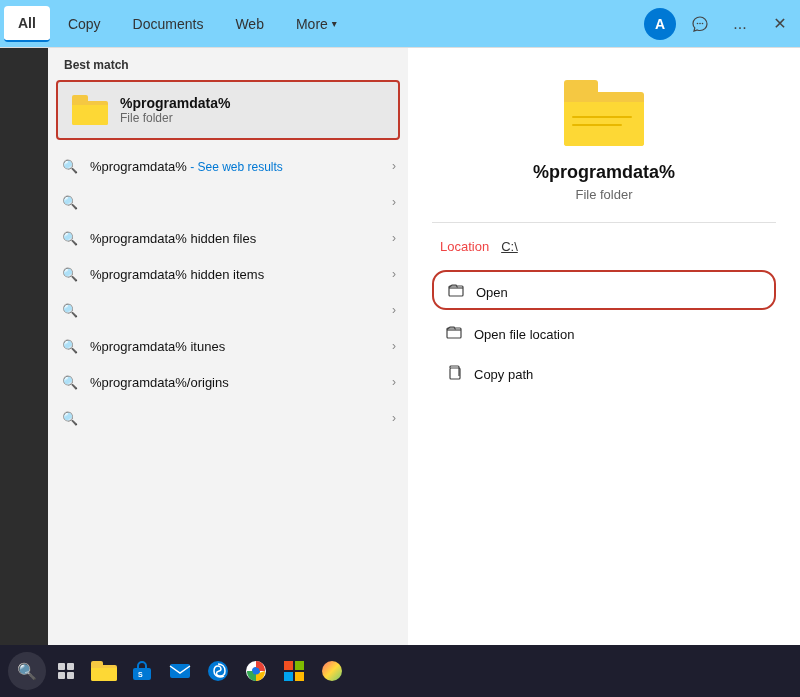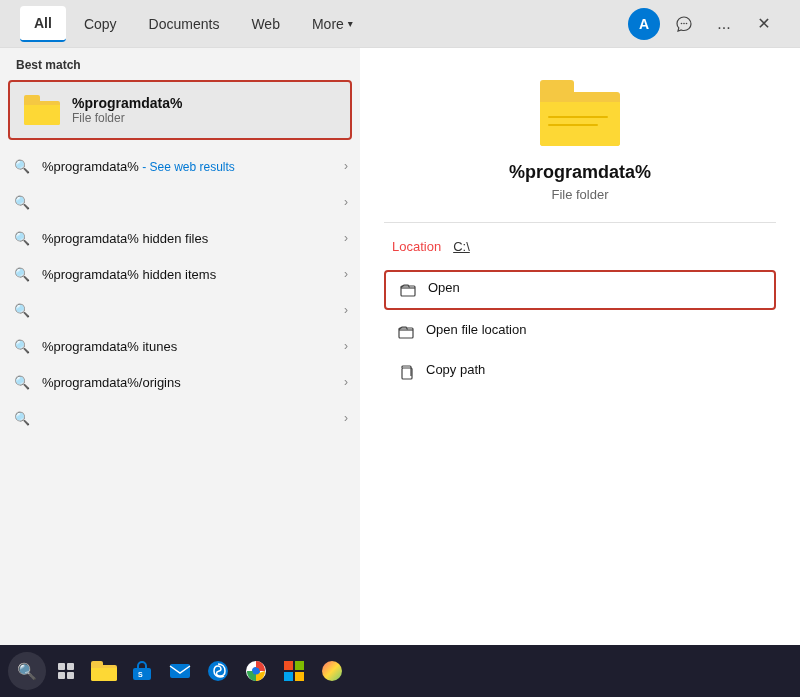--- a/index.html
+++ b/index.html
@@ -18,23 +18,23 @@
       width: 800px;
       height: 697px;
       display: flex;
       flex-direction: column;
     }
 
     
     .nav-bar {
       display: flex;
       align-items: center;
-      background: #e5e5e5;
+      background: #7dd3fc;
       height: 48px;
-      padding: 0 20px;
+      padding: 0 4px;
       border-bottom: 1px solid #ddd;
     }
 
     .nav-tabs {
       display: flex;
       align-items: center;
       flex: 1;
       gap: 4px;
     }
 
@@ -91,20 +91,21 @@
       border-radius: 4px;
       font-size: 16px;
       color: #444;
     }
 
     
     .main-content {
       display: flex;
       flex: 1;
       overflow: hidden;
+      margin-left: 48px;
     }
 
     
     .left-panel {
       width: 360px;
       background: #f3f3f3;
       display: flex;
       flex-direction: column;
       overflow-y: auto;
     }
@@ -355,24 +356,24 @@
 
     .right-actions {
       width: 100%;
       display: flex;
       flex-direction: column;
       gap: 4px;
     }
 
     .action-item {
       display: flex;
-      align-items: flex-start;
+      align-items: flex-end;
       padding: 8px 12px;
       cursor: pointer;
-      border-radius: 4px;
+      border-radius: 14px;
       gap: 10px;
     }
 
     .action-item.highlighted {
       border: 2px solid #c0392b;
     }
 
     .action-icon {
       width: 20px;
       height: 20px;

